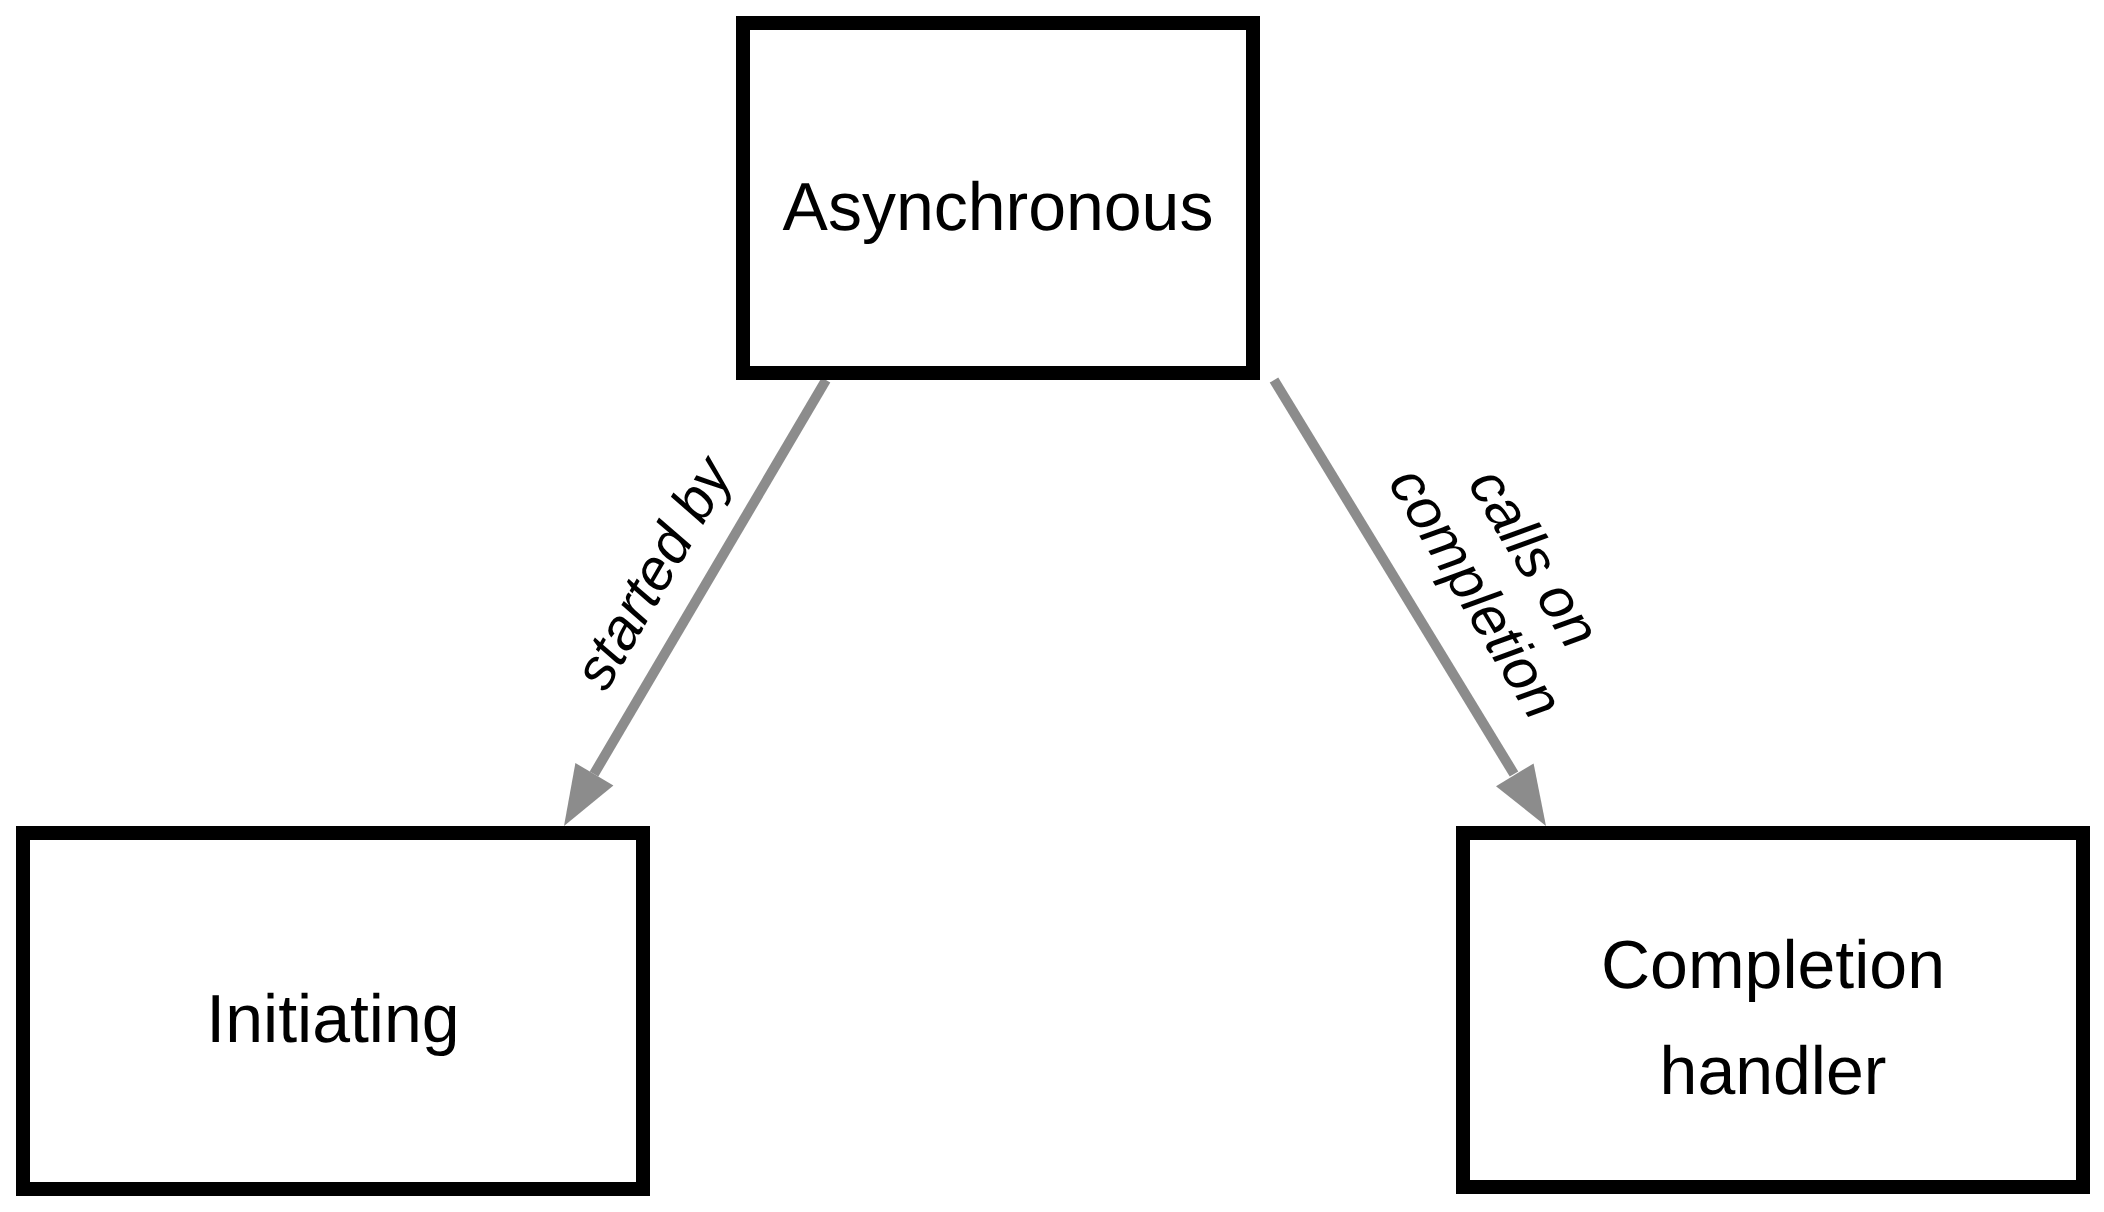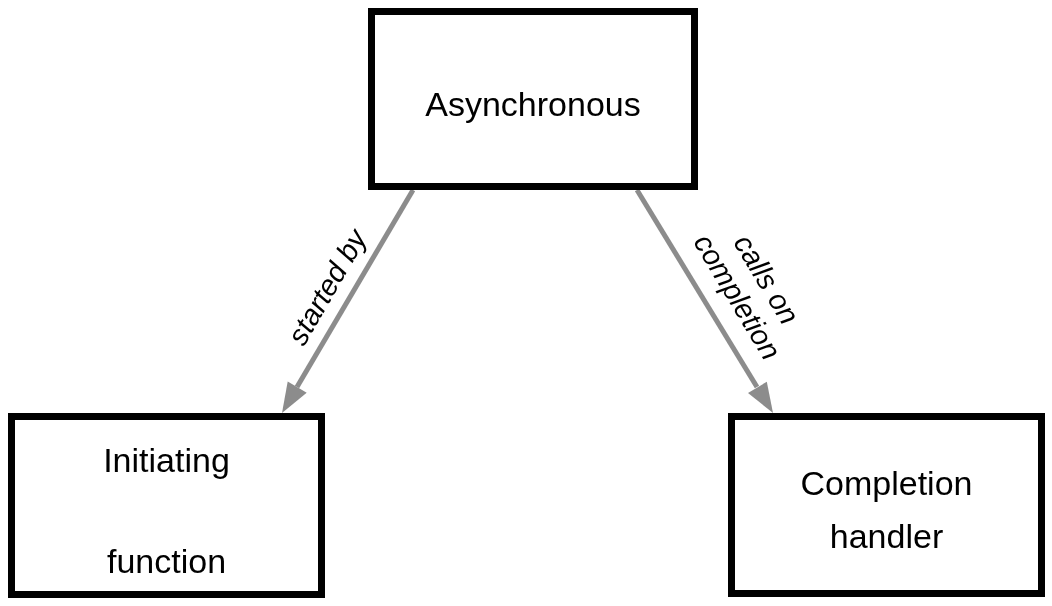--- a/index.html
+++ b/index.html
@@ -20,21 +20,21 @@
     display: flex;
     flex-direction: column;
     align-items: center;
     justify-content: center;
     text-align: center;
     font-size: 34px;
     line-height: 53px;
     color: #000000;
     padding-top: 10px;
   }
-  .node-async      { left: 368px; top: 8px;   width: 330px; height: 182px; }
+  .node-async      { left: 368px; top: 8px;   width: 262px; height: 182px; }
   .node-initiating { left: 8px;   top: 413px; width: 317px; height: 185px; gap: 48px; }
   .node-completion { left: 728px; top: 413px; width: 317px; height: 184px; }
   .edges-svg {
     position: absolute;
     left: 0; top: 0;
     width: 1052px;
     height: 606px;
   }
   .edge-label {
     position: absolute;
@@ -67,21 +67,20 @@
     <line x1="637" y1="190" x2="757" y2="387" stroke-width="5" stroke="#8c8c8c"></line>
     <polygon points="773,413 766.8,381.7 748,393.1" fill="#8c8c8c"></polygon>
   </svg>
 
   <div class="node node-async">
     <span>Asynchronous</span>
   </div>
 
   <div class="node node-initiating">
     <span>Initiating</span>
-    <span>function</span>
   </div>
 
   <div class="node node-completion">
     <span>Completion</span>
     <span>handler</span>
   </div>
 
   <div class="edge-label edge-label-left">
     <span>started by</span>
   </div>

